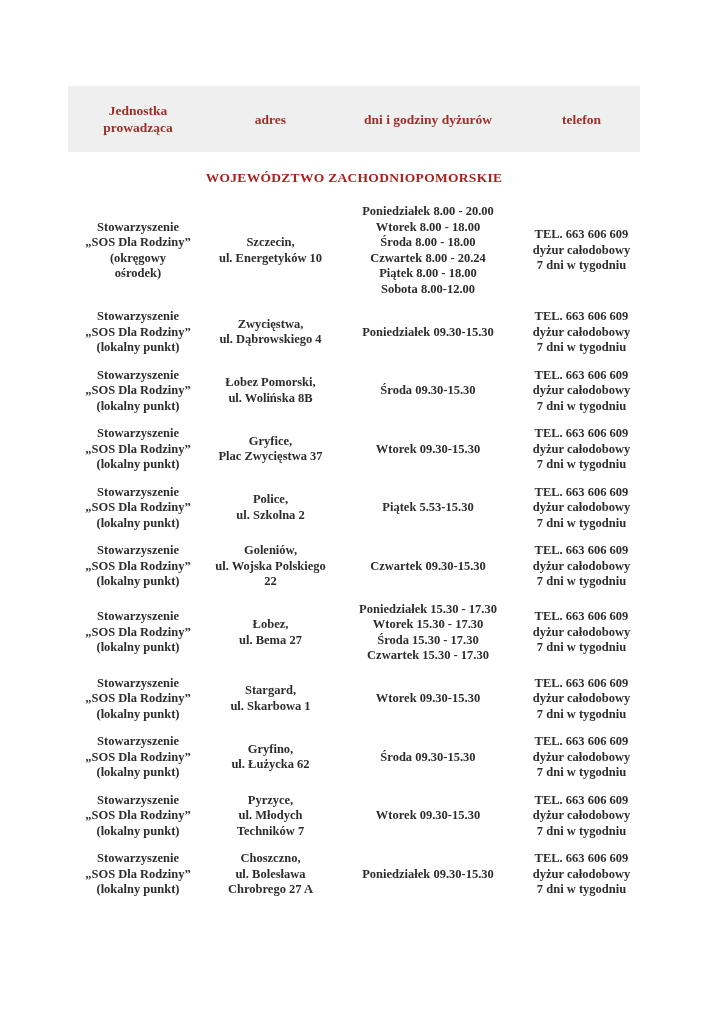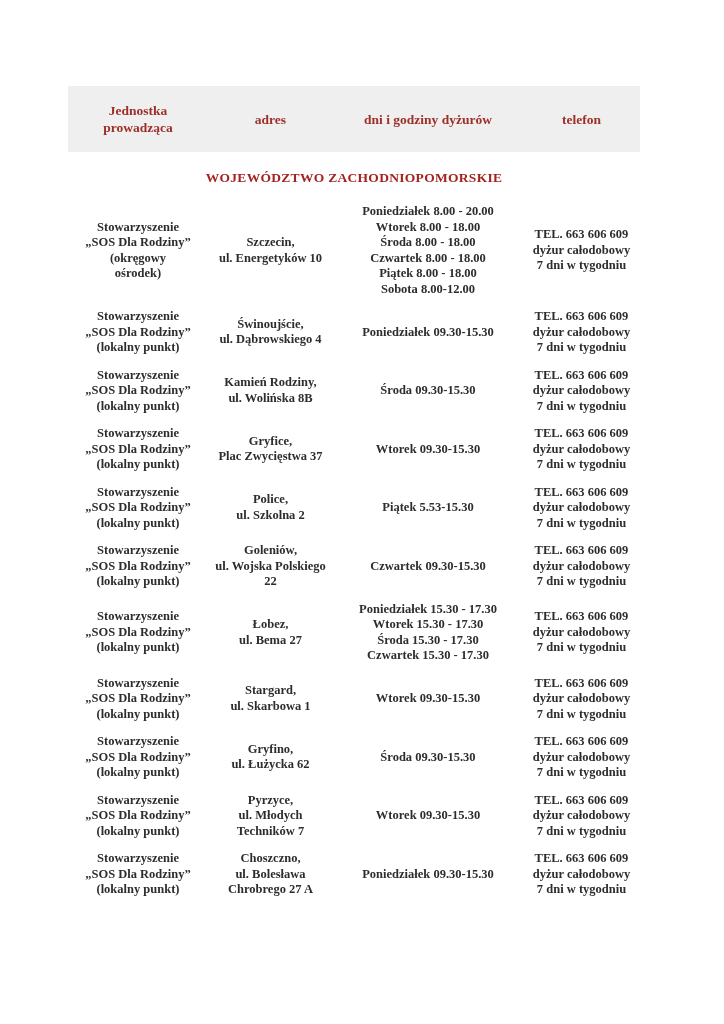--- a/index.html
+++ b/index.html
@@ -94,57 +94,57 @@
             <div class="line">ośrodek)</div>
           </td>
           <td>
             <div class="line">Szczecin,</div>
             <div class="line">ul. Energetyków 10</div>
           </td>
           <td>
             <div class="line">Poniedziałek 8.00 - 20.00</div>
             <div class="line">Wtorek 8.00 - 18.00</div>
             <div class="line">Środa 8.00 - 18.00</div>
-            <div class="line">Czwartek 8.00 - 18.00</div>
+            <div class="line">Czwartek 8.00 - 20.24</div>
             <div class="line">Piątek 8.00 - 18.00</div>
             <div class="line">Sobota 8.00-12.00</div>
           </td>
           <td>
             <div class="line">TEL. 663 606 609</div>
             <div class="line">dyżur całodobowy</div>
             <div class="line">7 dni w tygodniu</div>
           </td>
         </tr>
         <tr>
           <td>
             <div class="line">Stowarzyszenie</div>
             <div class="line">„SOS Dla Rodziny”</div>
             <div class="line">(lokalny punkt)</div>
           </td>
           <td>
-            <div class="line">Świnoujście,</div>
+            <div class="line">Zwycięstwa,</div>
             <div class="line">ul. Dąbrowskiego 4</div>
           </td>
           <td>
             <div class="line">Poniedziałek 09.30-15.30</div>
           </td>
           <td>
             <div class="line">TEL. 663 606 609</div>
             <div class="line">dyżur całodobowy</div>
             <div class="line">7 dni w tygodniu</div>
           </td>
         </tr>
         <tr>
           <td>
             <div class="line">Stowarzyszenie</div>
             <div class="line">„SOS Dla Rodziny”</div>
             <div class="line">(lokalny punkt)</div>
           </td>
           <td>
-            <div class="line">Kamień Rodziny,</div>
+            <div class="line">Łobez Pomorski,</div>
             <div class="line">ul. Wolińska 8B</div>
           </td>
           <td>
             <div class="line">Środa 09.30-15.30</div>
           </td>
           <td>
             <div class="line">TEL. 663 606 609</div>
             <div class="line">dyżur całodobowy</div>
             <div class="line">7 dni w tygodniu</div>
           </td>

